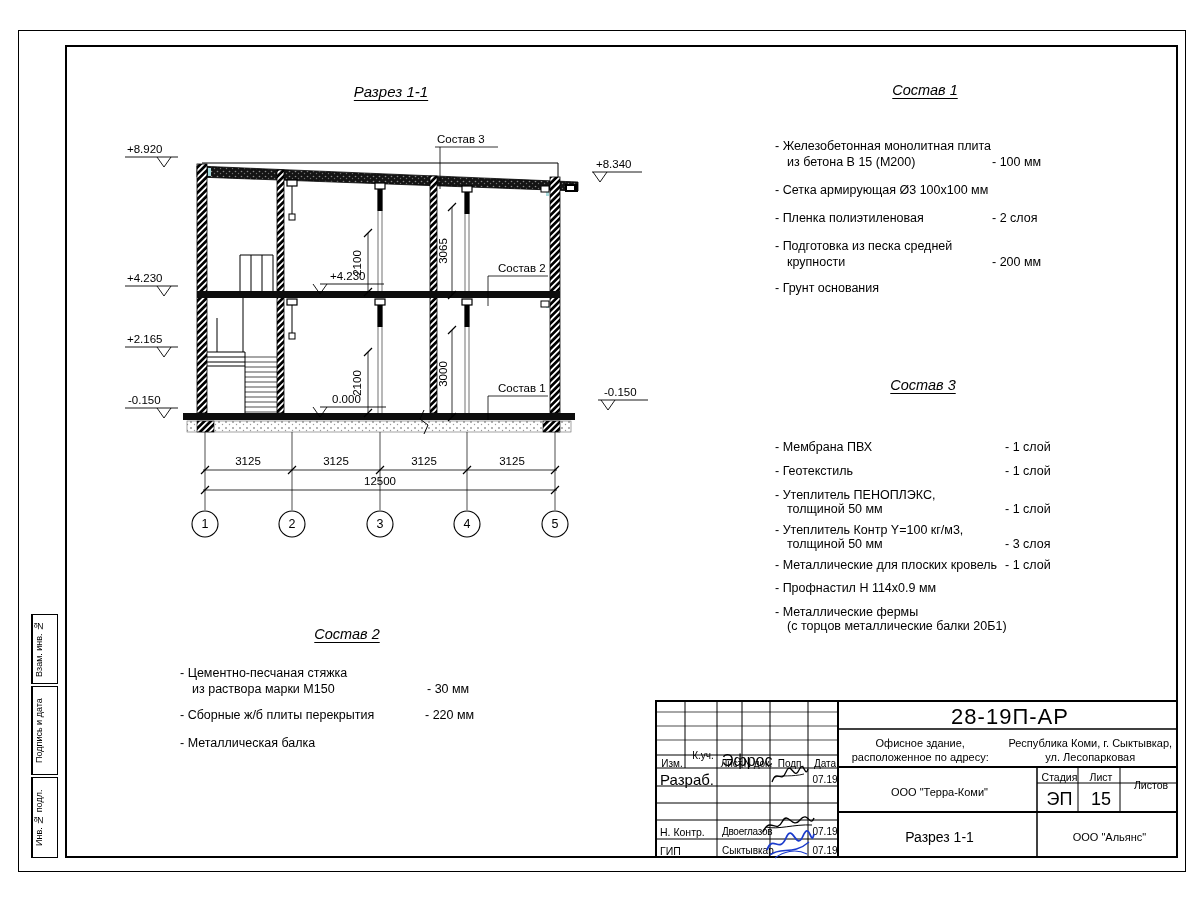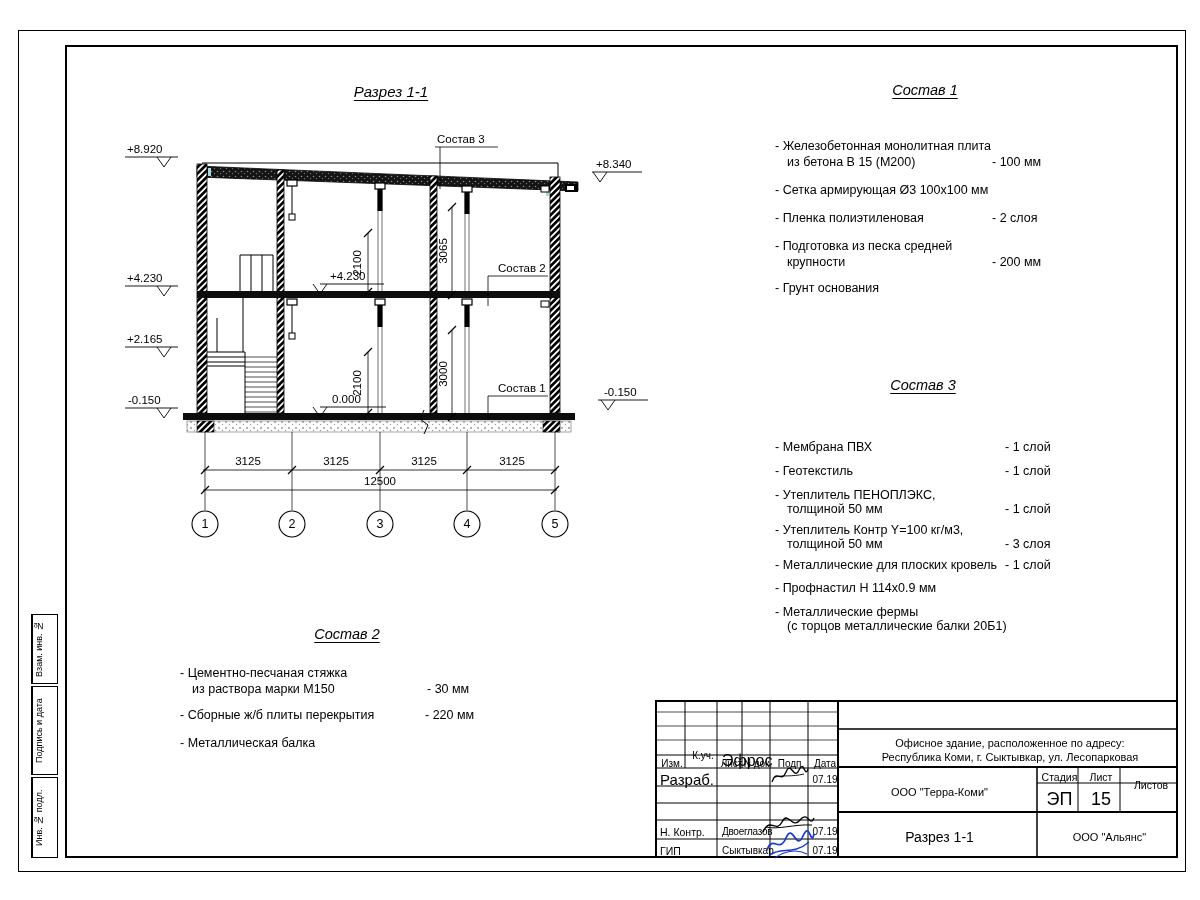--- a/index.html
+++ b/index.html
@@ -212,21 +212,22 @@
     <div class="cell left" style="left:0;top:68px;width:62px;height:18px;font-size:15px">Разраб.</div>
     <div class="cell left" style="left:62px;top:50px;width:53px;height:18px;font-size:16px">Эфрос</div>
     <div class="cell" style="left:153px;top:68px;width:30px;height:18px;font-size:10px">07.19</div>
     <div class="cell left" style="left:0;top:120px;width:62px;height:19px;font-size:10.5px">Н. Контр.</div>
     <div class="cell left" style="left:62px;top:120px;width:53px;height:19px;font-size:10px;letter-spacing:-0.3px">Двоеглазов</div>
     <div class="cell" style="left:153px;top:120px;width:30px;height:19px;font-size:10px">07.19</div>
     <div class="cell left" style="left:0;top:139px;width:62px;height:19px;font-size:10.5px">ГИП</div>
     <div class="cell left" style="left:62px;top:139px;width:53px;height:19px;font-size:10px">Сыктывкар</div>
     <div class="cell" style="left:153px;top:139px;width:30px;height:19px;font-size:10px">07.19</div>
 
-    <div class="abs" style="left:183px;top:31px;width:340px;height:35px;display:flex;flex-direction:column;align-items:center;justify-content:center;font-size:11px;line-height:13.5px;text-align:center">
+    <div class="cell" style="left:183px;top:0;width:340px;height:29px;font-size:22px;letter-spacing:1px">28-19П-АР</div>
+    <div class="abs" style="left:183px;top:31px;width:340px;height:35px;display:flex;flex-direction:row;align-items:center;justify-content:center;font-size:11px;line-height:13.5px;text-align:center">
       <div>Офисное здание, расположенное по адресу:</div>
       <div>Республика Коми, г. Сыктывкар, ул. Лесопарковая</div>
     </div>
     <div class="cell" style="left:183px;top:67px;width:199px;height:45px;font-size:11px">ООО "Терра-Коми"</div>
     <div class="cell" style="left:382px;top:67px;width:41px;height:16px;font-size:10.5px">Стадия</div>
     <div class="cell" style="left:423px;top:67px;width:42px;height:16px;font-size:10.5px">Лист</div>
     <div class="cell" style="left:465px;top:75px;width:58px;height:16px;font-size:10.5px">Листов</div>
     <div class="cell" style="left:382px;top:83px;width:41px;height:29px;font-size:18px">ЭП</div>
     <div class="cell" style="left:423px;top:83px;width:42px;height:29px;font-size:18px">15</div>
     <div class="cell" style="left:465px;top:83px;width:58px;height:29px;font-size:18px"></div>

